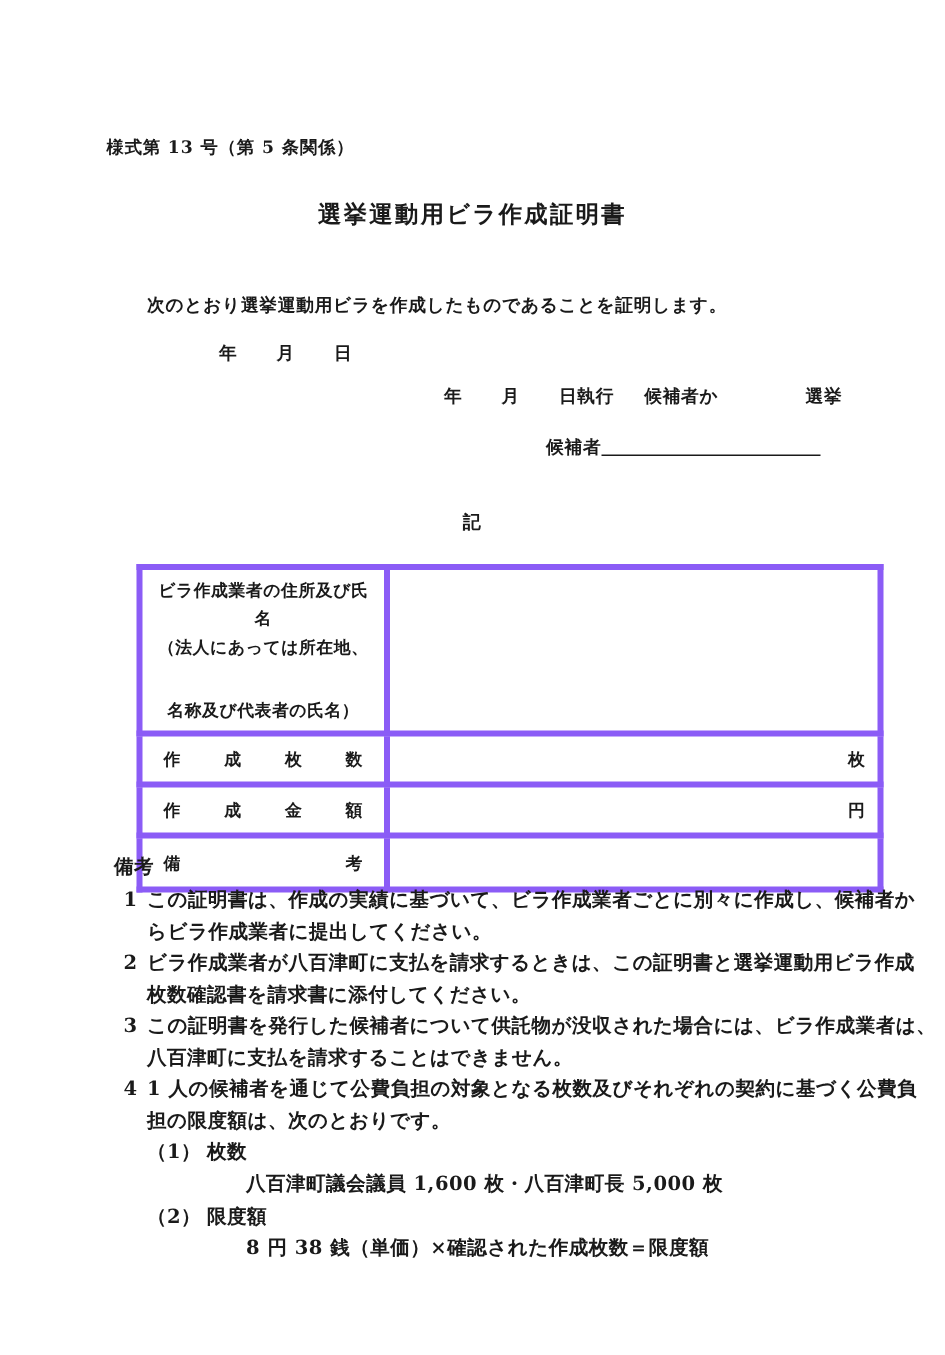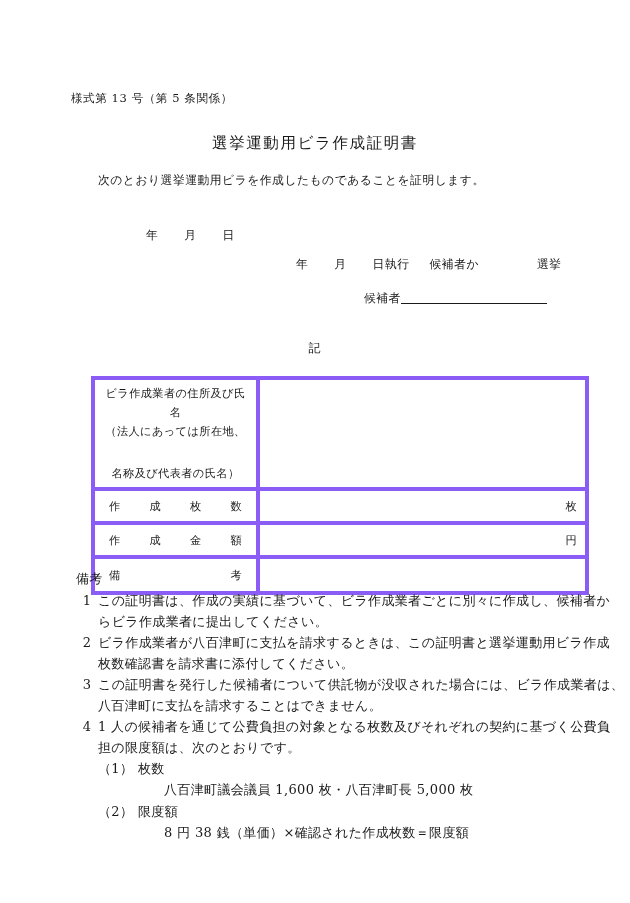--- a/index.html
+++ b/index.html
@@ -14,20 +14,21 @@
     font-family: "DejaVu Serif", "Liberation Serif", serif;
     color: #1a1a1a;
     -webkit-font-smoothing: antialiased;
   }
   .page {
     position: absolute;
     inset: 0;
     width: 630px;
     height: 903px;
     box-sizing: border-box;
+    font-weight: bold;
   }
 
   
   .form-no {
     position: absolute;
     left: 71px;
     top: 91px;
     font-size: 11.5px;
     letter-spacing: 0.6px;
     white-space: nowrap;
@@ -41,21 +42,21 @@
     top: 133px;
     text-align: center;
     font-size: 15.5px;
     letter-spacing: 1.6px;
   }
 
   
   .intro {
     position: absolute;
     left: 98px;
-    top: 173px;
+    top: 196px;
     font-size: 11.8px;
     letter-spacing: 0.5px;
     white-space: nowrap;
   }
 
   
   .date-blank {
     position: absolute;
     left: 146px;
     top: 228px;

